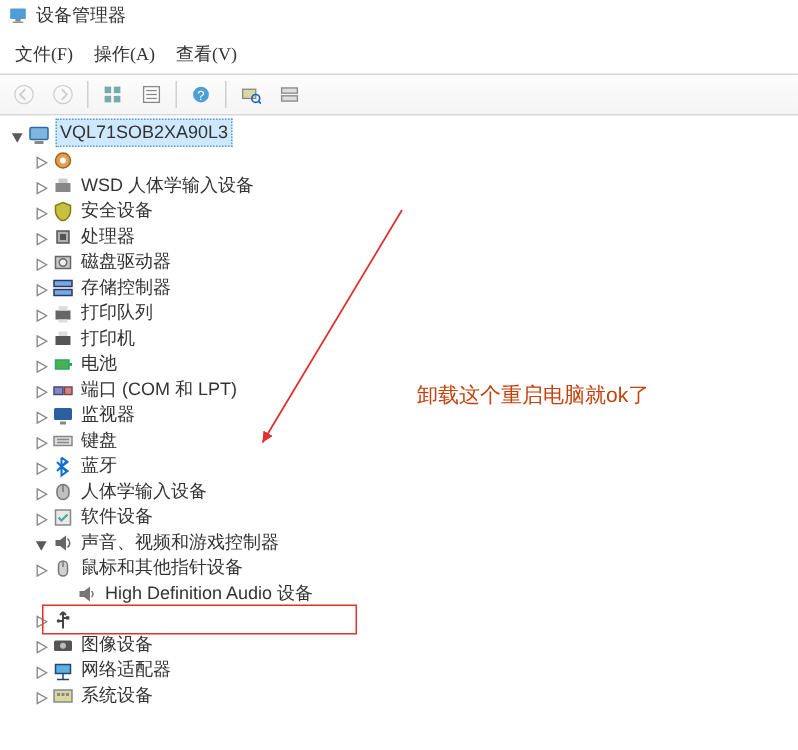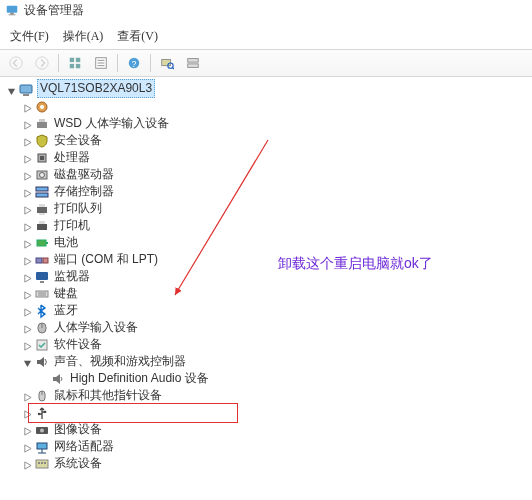--- a/index.html
+++ b/index.html
@@ -85,21 +85,21 @@
     padding: 0 2px;
   }
   .highlight-box {
     position: absolute;
     border: 1px solid #e03030;
     background: transparent;
     pointer-events: none;
   }
   .annotation {
     position: absolute;
-    color: #6d28d9;
+    color: #c2410c;
     font-size: 14px;
   }
   .arrow {
     position: absolute;
     pointer-events: none;
   }
 </style>
 </head>
 <body>
 
@@ -404,42 +404,42 @@
         </svg>
       </span>
       <span class="nicon">
         <svg width="16" height="16" viewBox="0 0 16 16">
           <path d="M3 6 H6 L10 3 V13 L6 10 H3 Z" fill="#666"></path>
           <path d="M11 5 Q14 8 11 11" fill="none" stroke="#666"></path>
         </svg>
       </span>
       <span class="label">声音、视频和游戏控制器</span>
     </div>
+    <div class="node" style="padding-left:18px">
+      <span class="twisty">
+        <svg width="9" height="9" viewBox="0 0 10 10">
+          <path d="M2 1 L9 5 L2 9 Z" fill="none" stroke="#888"></path>
+        </svg>
+      </span>
+      <span class="nicon">
+        <svg width="16" height="16" viewBox="0 0 16 16">
+          <rect x="5" y="3" width="6" height="10" rx="3" fill="#d0d0d0" stroke="#777"></rect>
+          <line x1="8" y1="3" x2="8" y2="7" stroke="#777"></line>
+        </svg>
+      </span>
+      <span class="label">鼠标和其他指针设备</span>
+    </div>
     <div class="node" style="padding-left:48px" id="hl-node">
       <span class="nicon">
         <svg width="16" height="16" viewBox="0 0 16 16">
           <path d="M3 6 H6 L10 3 V13 L6 10 H3 Z" fill="#777"></path>
           <path d="M11 6 Q13 8 11 10" fill="none" stroke="#777"></path>
         </svg>
       </span>
       <span class="label">High Definition Audio 设备</span>
-    </div>
-    <div class="node" style="padding-left:18px">
-      <span class="twisty">
-        <svg width="9" height="9" viewBox="0 0 10 10">
-          <path d="M2 1 L9 5 L2 9 Z" fill="none" stroke="#888"></path>
-        </svg>
-      </span>
-      <span class="nicon">
-        <svg width="16" height="16" viewBox="0 0 16 16">
-          <rect x="5" y="3" width="6" height="10" rx="3" fill="#d0d0d0" stroke="#777"></rect>
-          <line x1="8" y1="3" x2="8" y2="7" stroke="#777"></line>
-        </svg>
-      </span>
-      <span class="label">鼠标和其他指针设备</span>
     </div>
     <div class="node" style="padding-left:18px">
       <span class="twisty">
         <svg width="9" height="9" viewBox="0 0 10 10">
           <path d="M2 1 L9 5 L2 9 Z" fill="none" stroke="#888"></path>
         </svg>
       </span>
       <span class="nicon">
         <svg width="16" height="16" viewBox="0 0 16 16">
           <path d="M8 14 V3 M8 3 L6 5 M8 3 L10 5 M5 9 H8 M11 7 H8" fill="none" stroke="#444" stroke-width="1.3"></path>

